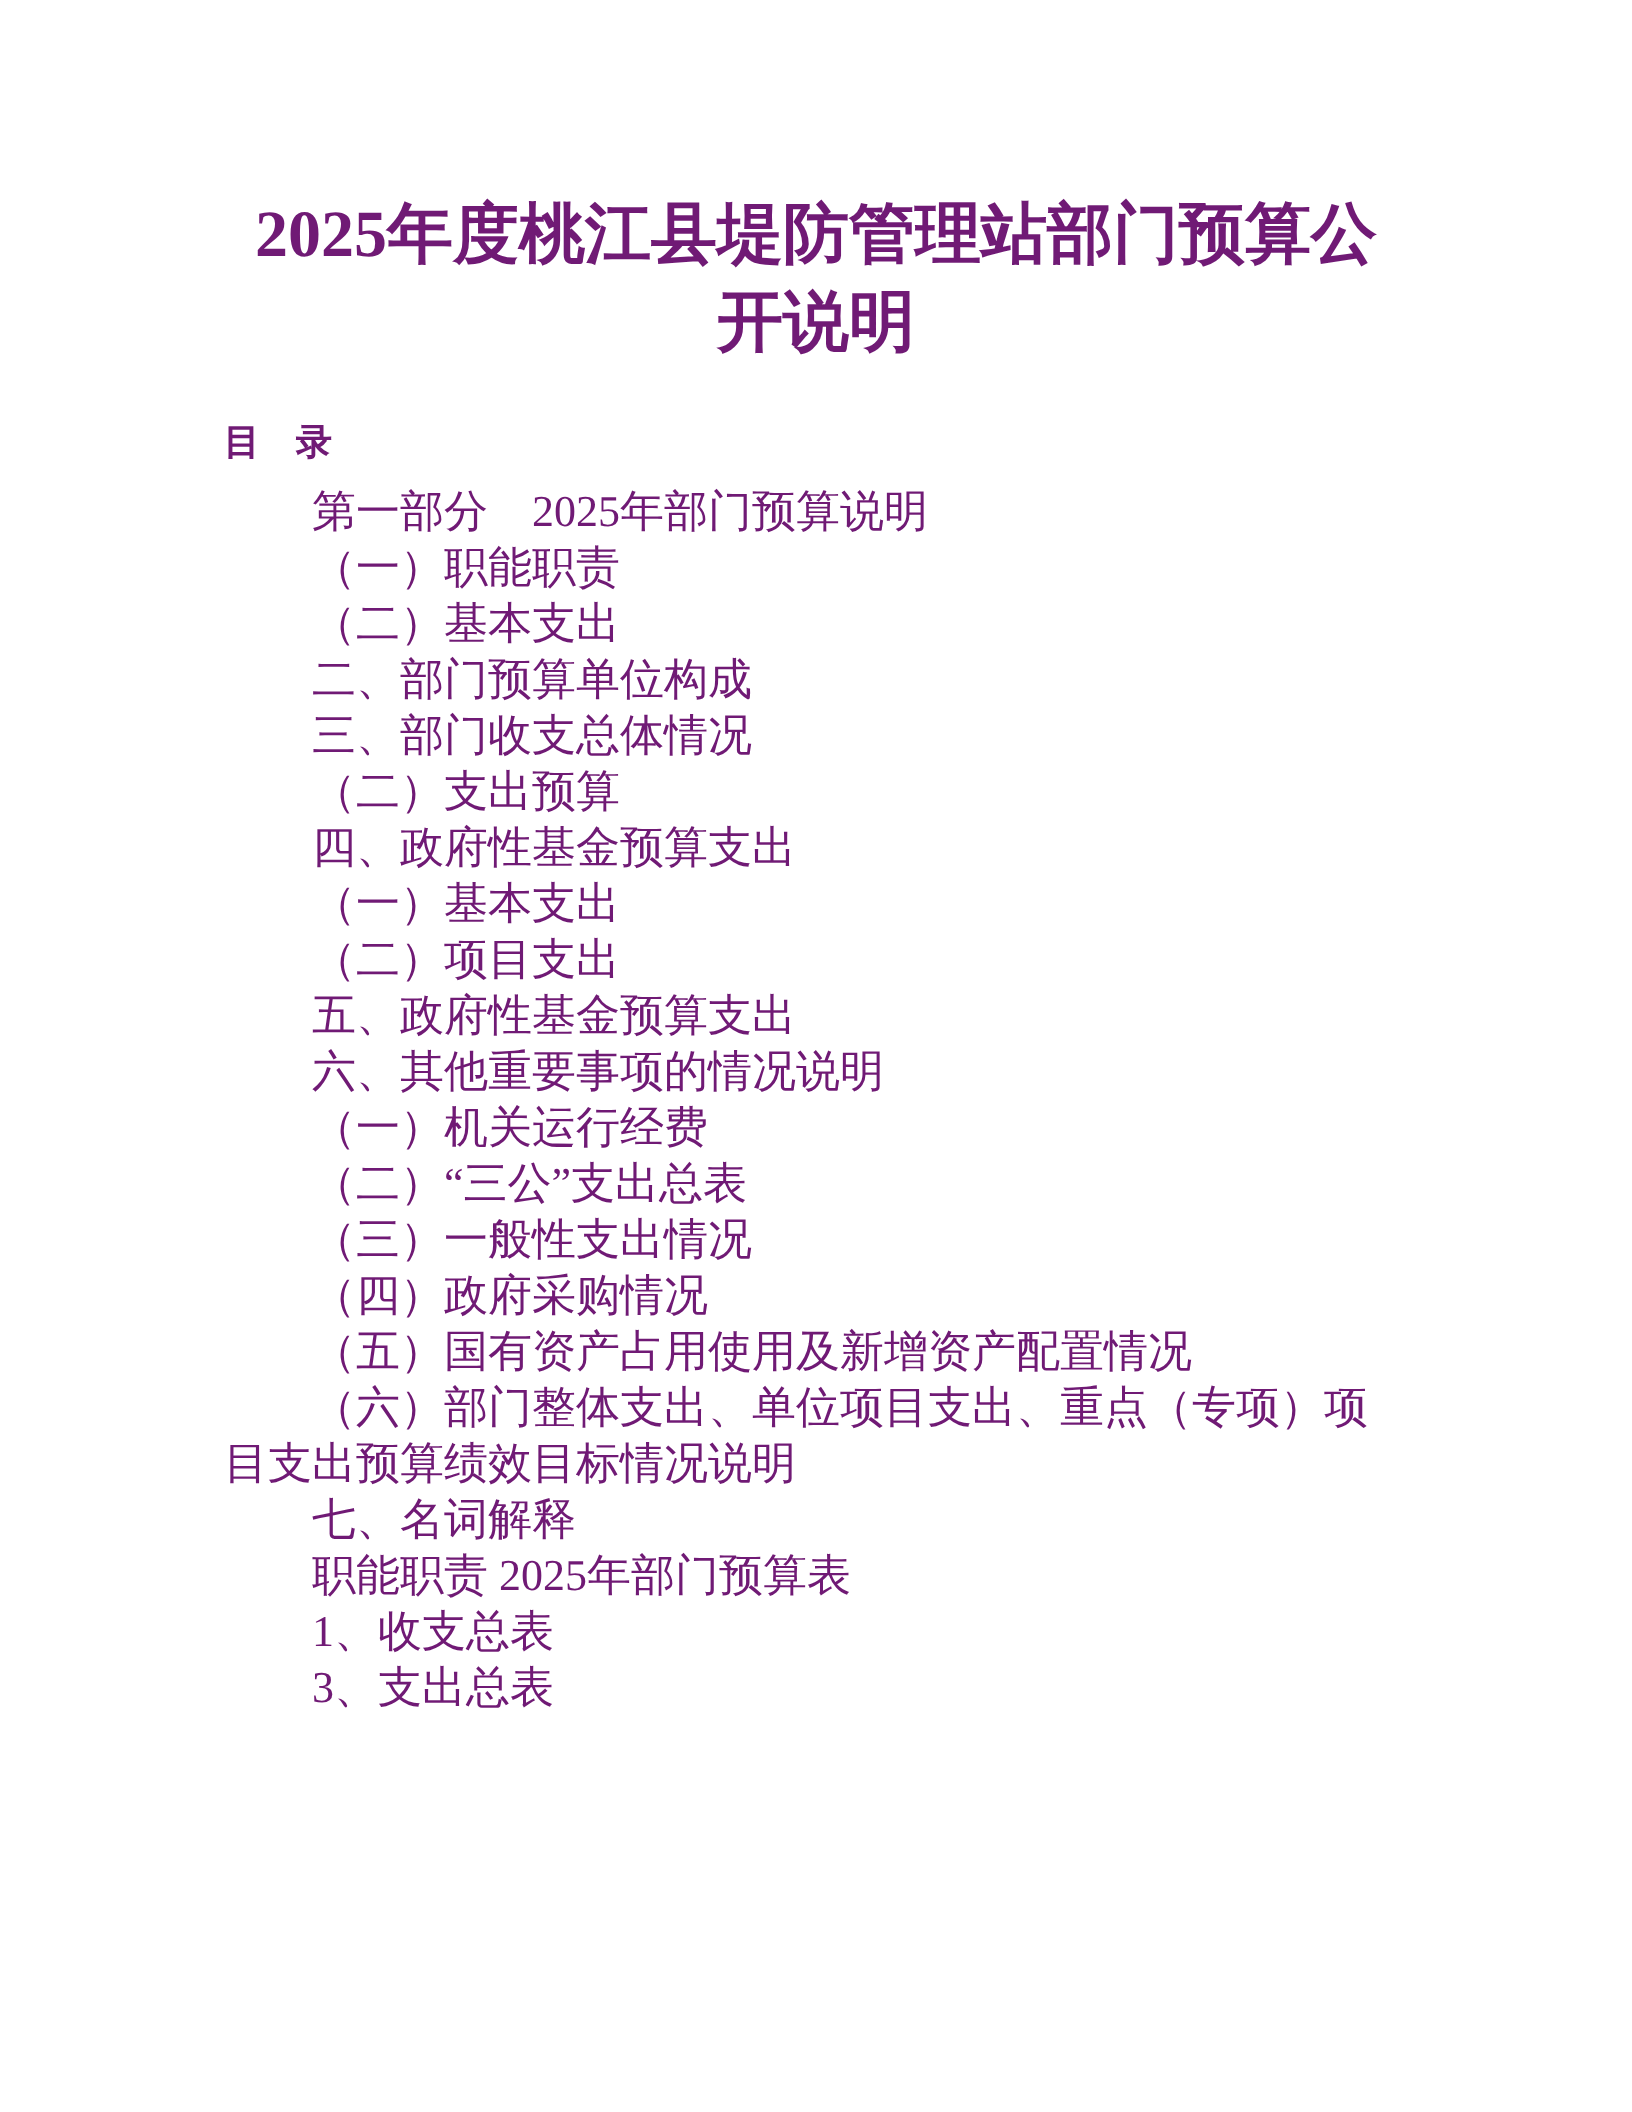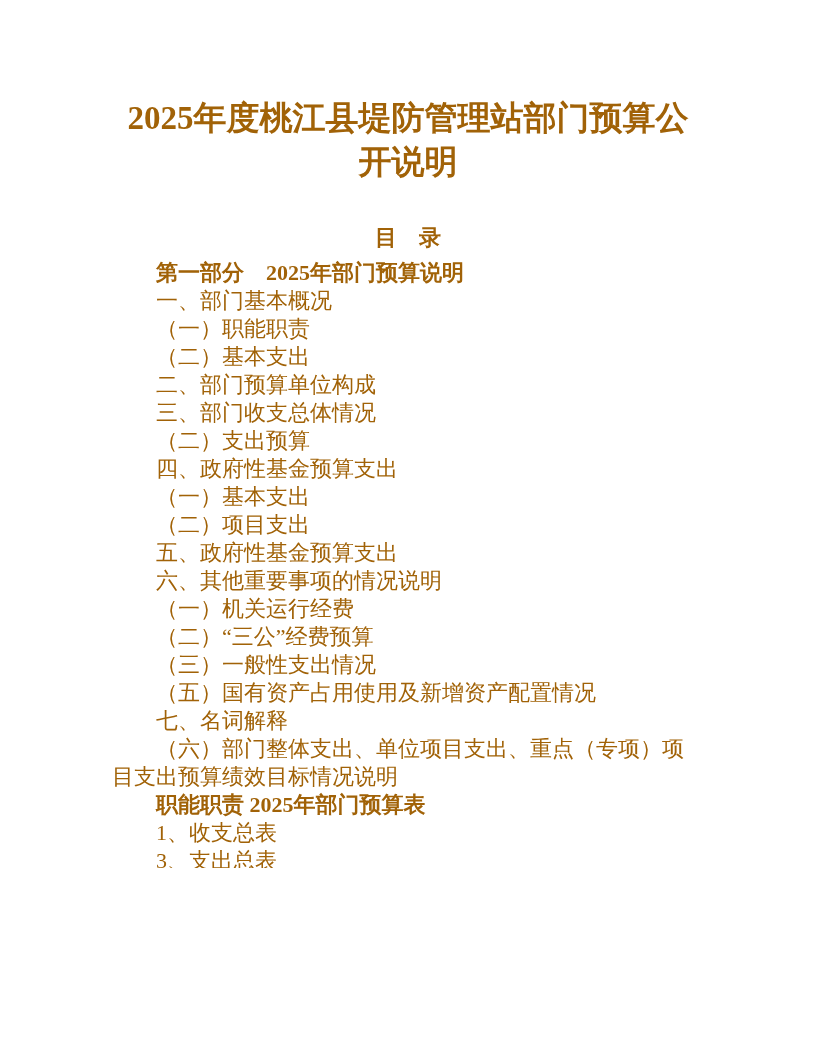--- a/index.html
+++ b/index.html
@@ -3,74 +3,74 @@
 <meta charset="utf-8">
 <style>
   html, body { margin: 0; padding: 0; background: #ffffff; }
   .page {
     position: relative;
     width: 816px;
     height: 868px;
     box-sizing: border-box;
     padding: 96px 112px 0 112px;
     background: #ffffff;
-    color: #a16207;
+    color: #701a75;
     font-family: "Liberation Serif", "DejaVu Serif", serif;
     overflow: hidden;
   }
   .doc-title {
     width: 586px;
     margin: 0 auto;
     font-size: 33px;
     line-height: 44px;
     font-weight: bold;
     text-align: center;
   }
   .toc-heading {
-    margin: 39px 0 0 0;
-    font-size: 22px;
+    margin: 22px 0 0 0;
+    font-size: 18px;
     line-height: 30px;
     font-weight: bold;
-    text-align: center;
+    text-align: left;
   }
   .toc {
     margin-top: 6px;
     font-size: 22px;
     line-height: 28px;
   }
   .toc p {
     margin: 0;
     text-indent: 2em;
   }
   .toc p.part {
-    font-weight: bold;
+    font-weight: normal;
   }
 </style>
 </head>
 <body>
 
 <div class="page">
   <h1 class="doc-title">2025年度桃江县堤防管理站部门预算公开说明</h1>
   <h2 class="toc-heading">目　录</h2>
   <div class="toc">
     <p class="part">第一部分　2025年部门预算说明</p>
-    <p>一、部门基本概况</p>
     <p>（一）职能职责</p>
     <p>（二）基本支出</p>
     <p>二、部门预算单位构成</p>
     <p>三、部门收支总体情况</p>
     <p>（二）支出预算</p>
     <p>四、政府性基金预算支出</p>
     <p>（一）基本支出</p>
     <p>（二）项目支出</p>
     <p>五、政府性基金预算支出</p>
     <p>六、其他重要事项的情况说明</p>
     <p>（一）机关运行经费</p>
-    <p>（二）“三公”经费预算</p>
+    <p>（二）“三公”支出总表</p>
     <p>（三）一般性支出情况</p>
+    <p>（四）政府采购情况</p>
     <p>（五）国有资产占用使用及新增资产配置情况</p>
+    <p>（六）部门整体支出、单位项目支出、重点（专项）项目支出预算绩效目标情况说明</p>
     <p>七、名词解释</p>
-    <p>（六）部门整体支出、单位项目支出、重点（专项）项目支出预算绩效目标情况说明</p>
     <p class="part">职能职责 2025年部门预算表</p>
     <p>1、收支总表</p>
     <p>3、支出总表</p>
   </div>
 </div>
 
 </body></html>

